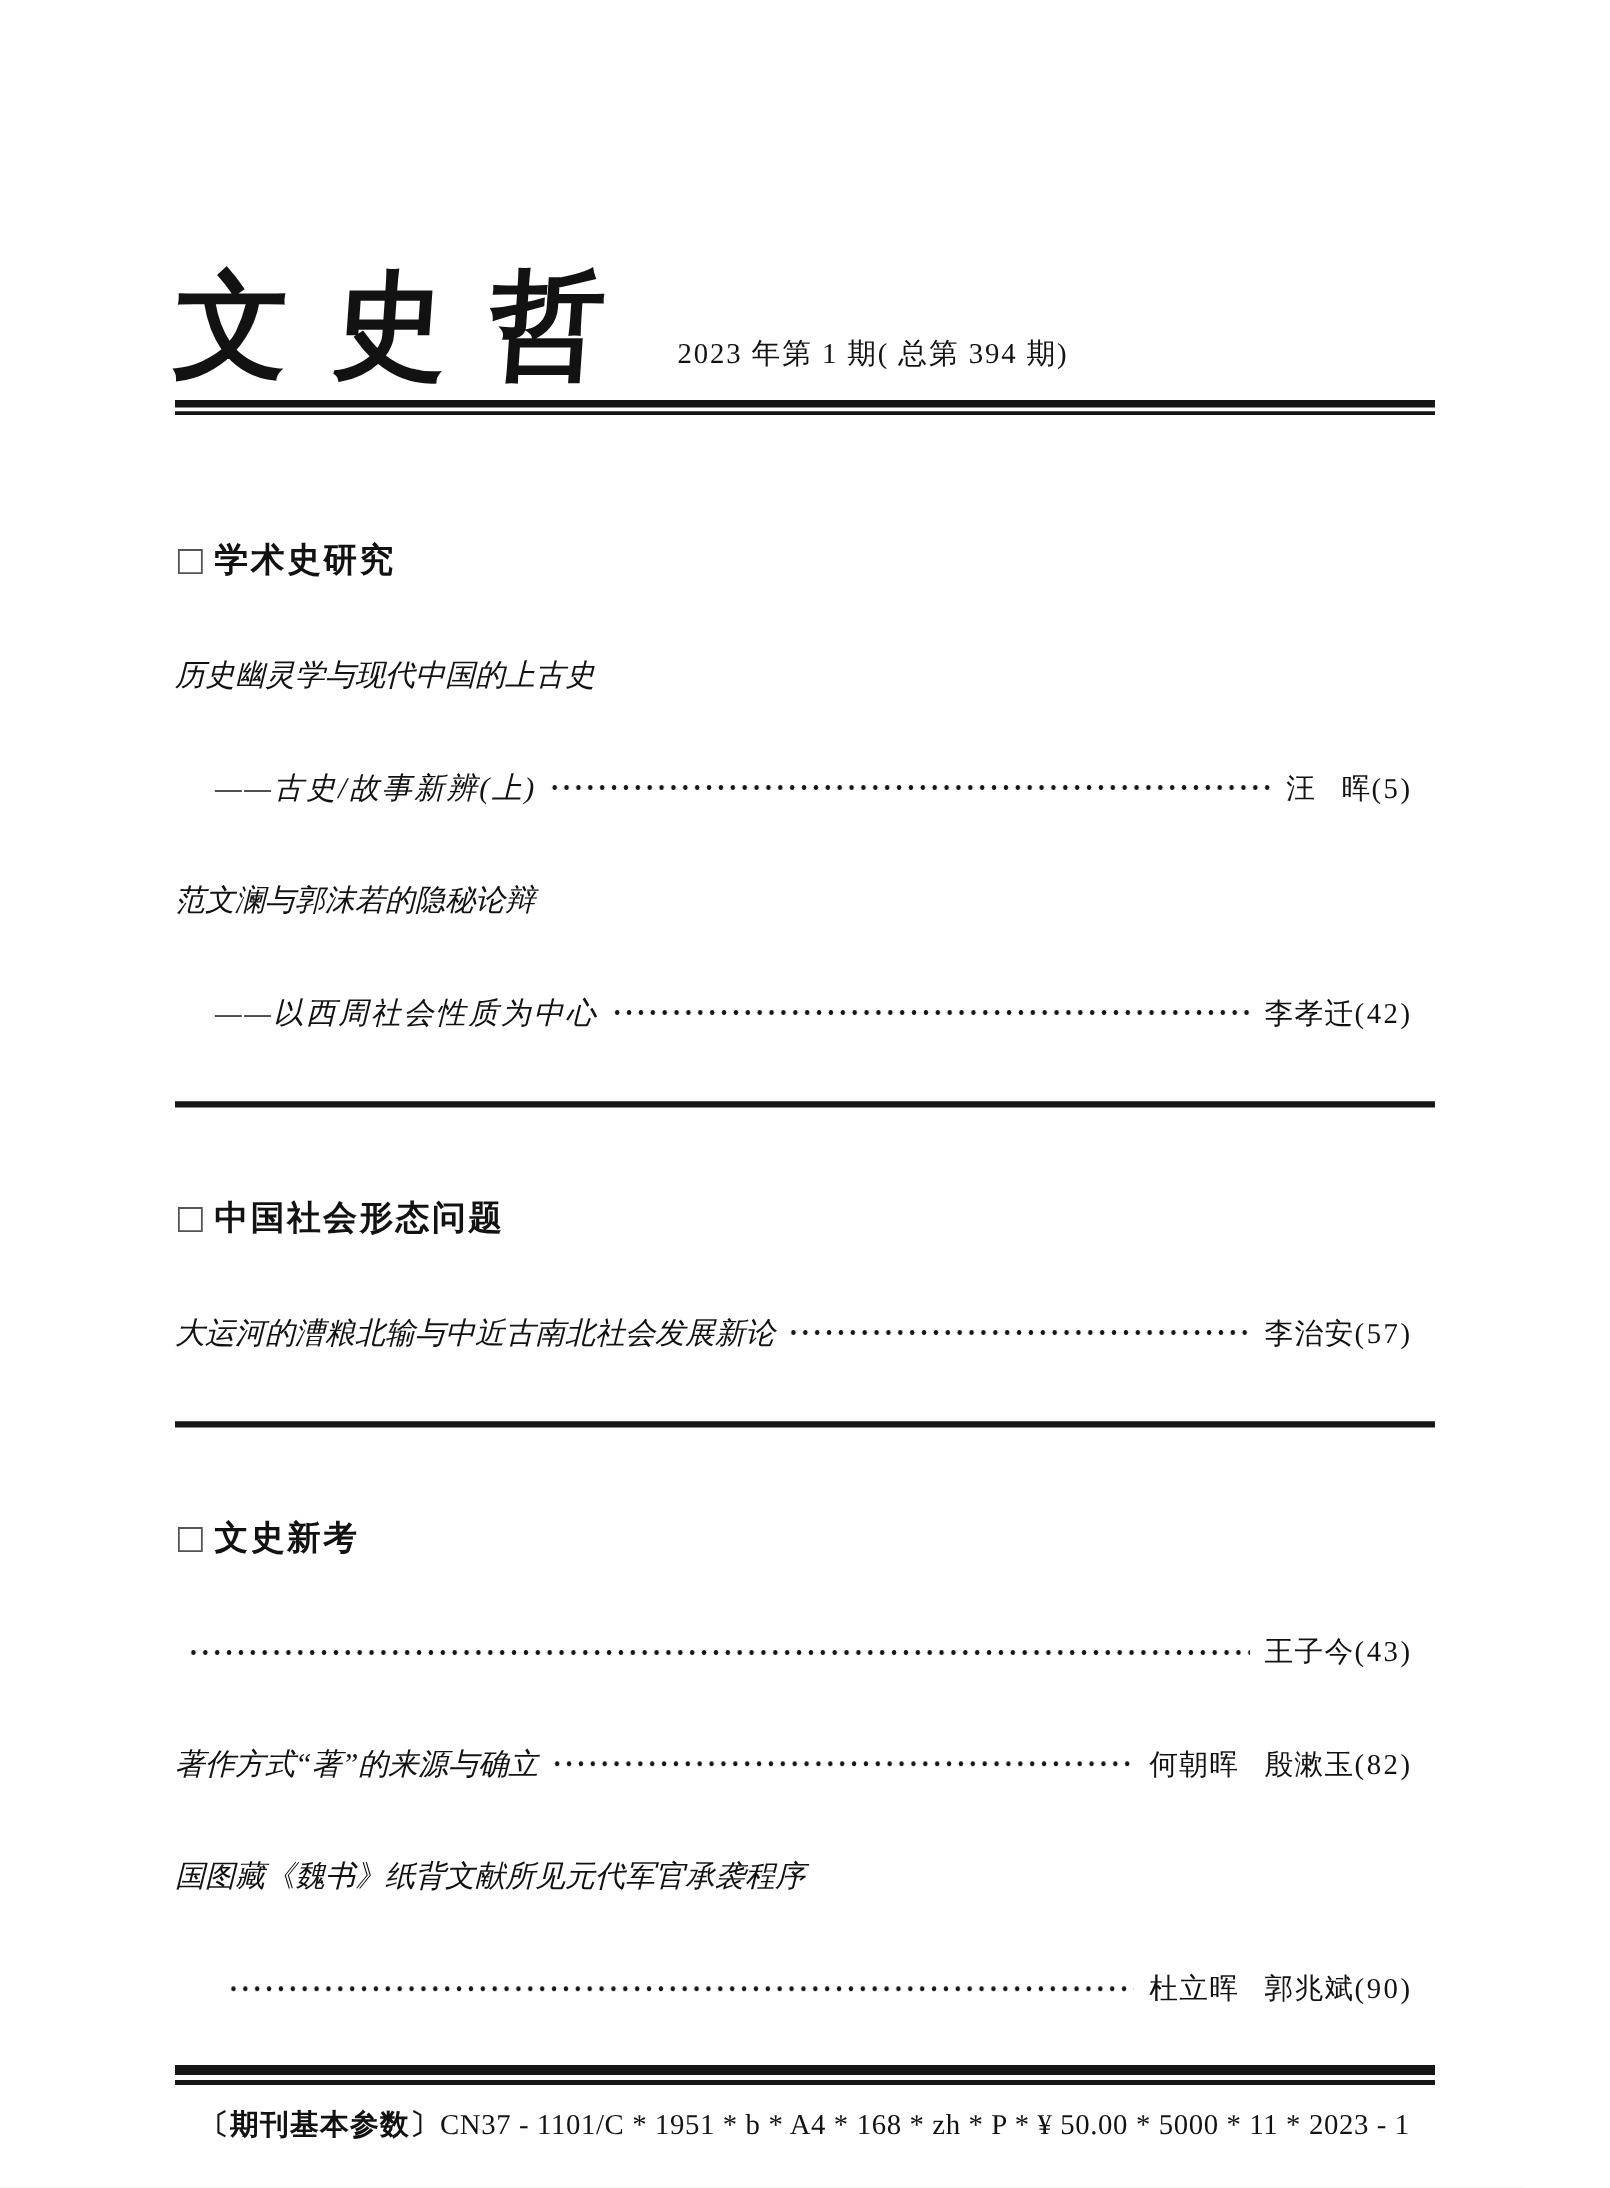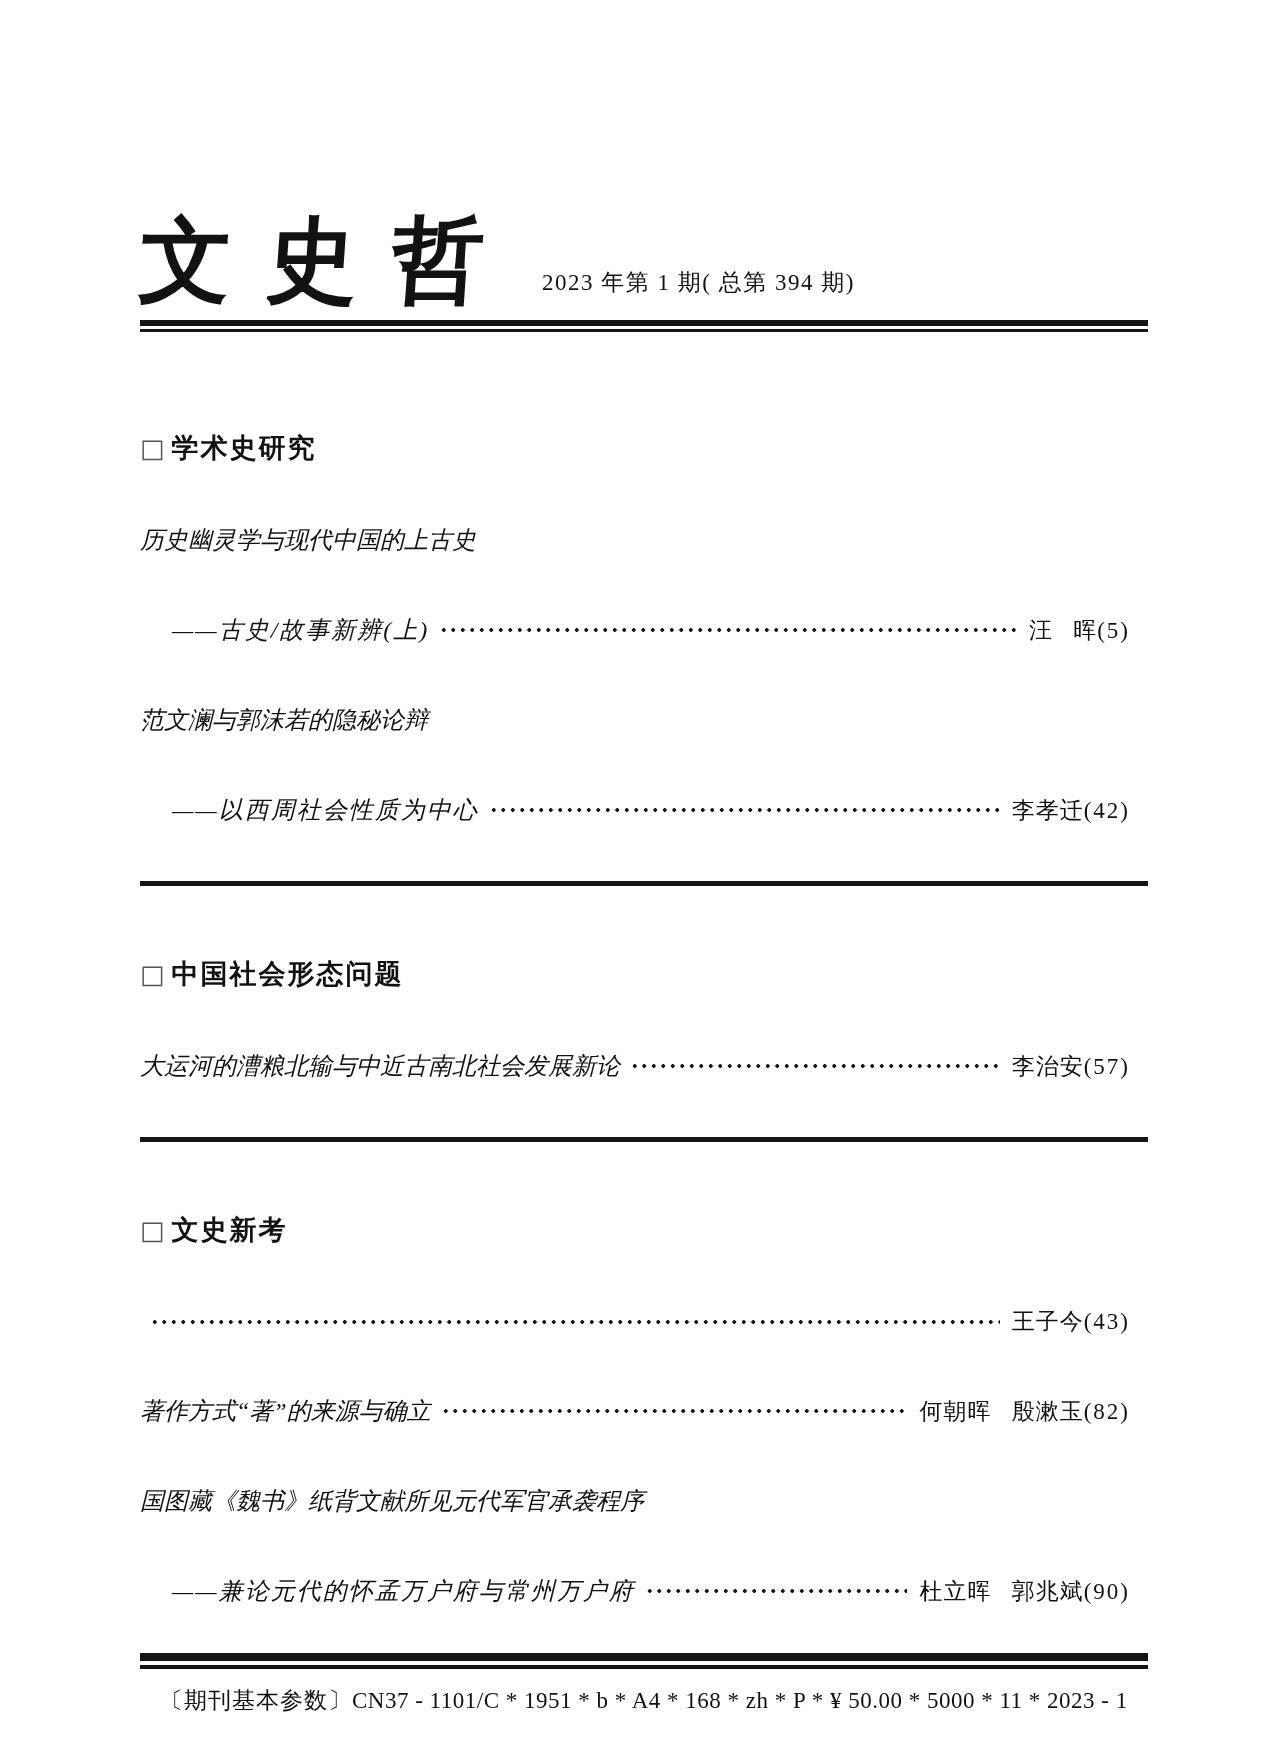--- a/index.html
+++ b/index.html
@@ -31,21 +31,21 @@
     flex:1 1 auto;align-self:center;height:10px;margin:0 12px 0 10px;
     background-image:radial-gradient(circle, #161616 1.7px, transparent 2.1px);
     background-size:9.5px 10px;background-repeat:repeat-x;background-position:0 center;
   }
   .authors{font-size:23px;letter-spacing:1px;white-space:nowrap;}
   .page-no{font-size:23px;letter-spacing:2px;white-space:nowrap;}
   .section-rule{margin-top:55px;border-top:5px solid #161616;height:0;}
   
   .rule-bottom{margin-top:46px;height:4px;border-top:8px solid #161616;border-bottom:4px solid #161616;}
   .footer{margin-top:16px;font-size:23px;display:flex;align-items:baseline;padding-left:20px;}
-  .footer-label{font-family:"Liberation Sans", sans-serif;font-weight:400;letter-spacing:1px;}
+  .footer-label{font-family:"Liberation Sans", sans-serif;font-weight:700;letter-spacing:1px;}
   .footer-text{letter-spacing:0.5px;}
 </style>
 </head>
 <body>
 
 <div class="page">
 
   <header class="masthead">
     <div class="logo">文史哲</div>
     <div class="issue">2023 年第 1 期( 总第 394 期)</div>
@@ -105,21 +105,20 @@
         <div class="art-line">
           <span class="art-title">著作方式“著”的来源与确立</span>
           <span class="leader"></span>
           <span class="authors">何朝晖&nbsp;&nbsp;&nbsp;殷漱玉</span>
           <span class="page-no">(82)</span>
         </div>
         <div class="art-line title-line">
           <span class="art-title">国图藏《魏书》纸背文献所见元代军官承袭程序</span>
         </div>
         <div class="art-line subtitle-line">
-          <span class="art-title">——兼论元代的怀孟万户府与常州万户府</span>
           <span class="leader"></span>
           <span class="authors">杜立晖&nbsp;&nbsp;&nbsp;郭兆斌</span>
           <span class="page-no">(90)</span>
         </div>
       </section>
     </main>
 
   <div class="rule-bottom"></div>
 
   <footer class="footer">

